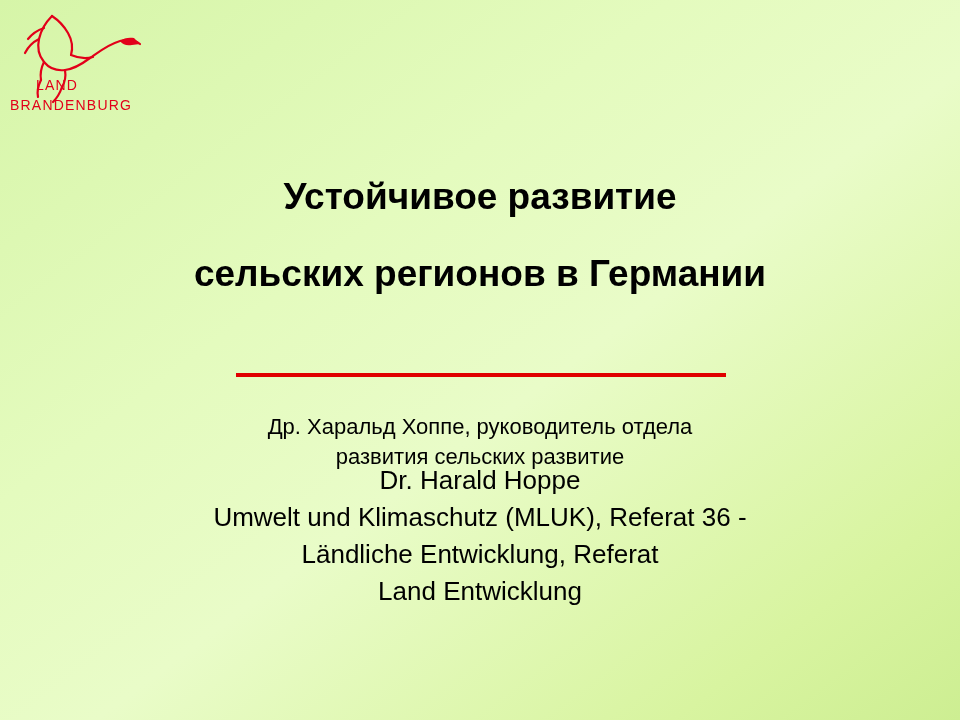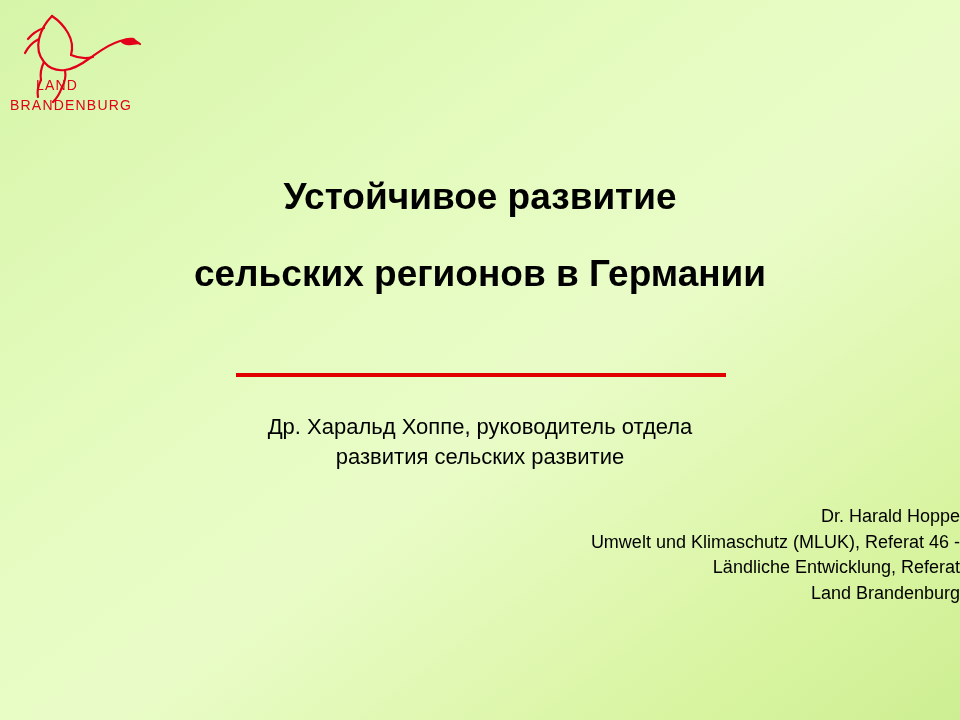--- a/index.html
+++ b/index.html
@@ -62,24 +62,24 @@
     top: 412px;
     width: 960px;
     text-align: center;
     font-size: 22px;
     color: #000000;
     line-height: 1.35;
   }
   .subtitle-de {
     position: absolute;
     left: 0;
-    top: 504px;
+    top: 462px;
     width: 960px;
-    text-align: right;
-    font-size: 18px;
+    text-align: center;
+    font-size: 26px;
     color: #000000;
     line-height: 1.42;
   }
   .subtitle-de div,
   .subtitle-ru div {
     white-space: nowrap;
   }
 </style>
 </head>
 <body>
@@ -112,18 +112,18 @@
 
   <div class="rule"></div>
 
   <div class="subtitle-ru">
     <div>Др. Харальд Хоппе, руководитель отдела</div>
     <div>развития сельских развитие</div>
   </div>
 
   <div class="subtitle-de">
     <div>Dr. Harald Hoppe</div>
-    <div>Umwelt und Klimaschutz (MLUK), Referat 46 -</div>
+    <div>Umwelt und Klimaschutz (MLUK), Referat 36 -</div>
     <div>Ländliche Entwicklung, Referat</div>
-    <div>Land Brandenburg</div>
+    <div>Land Entwicklung</div>
   </div>
 
 </div>
 
 </body></html>

